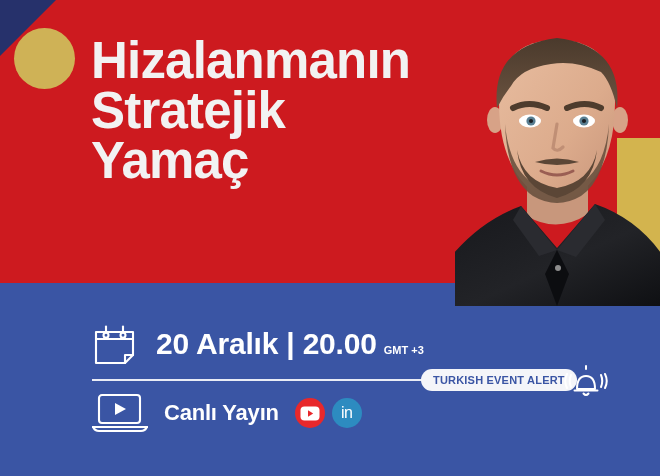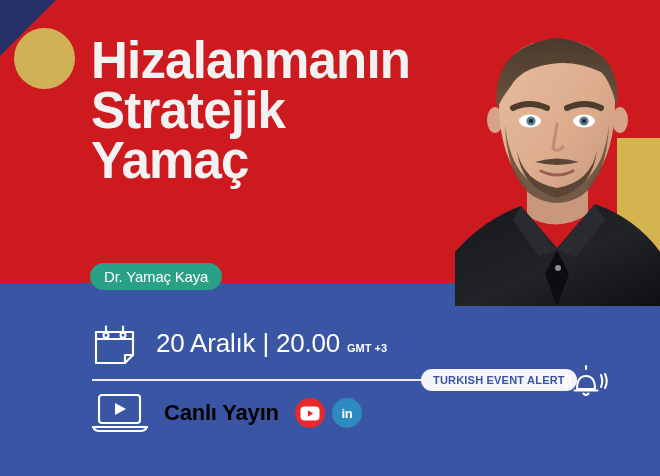--- a/index.html
+++ b/index.html
@@ -64,30 +64,30 @@
   .row-date{position:absolute;left:92px;top:321px;display:flex;align-items:center;gap:19px;z-index:5;}
   .row-live{position:absolute;left:92px;top:392px;display:flex;align-items:center;gap:16px;z-index:5;}
 
   .icon-cal{width:45px;height:45px;flex:none;}
   .icon-laptop{width:56px;height:42px;flex:none;}
 
   .date-text{
     color:#ffffff;font-size:23px;font-weight:bold;letter-spacing:-0.2px;
     display:flex;align-items:baseline;gap:7px;white-space:nowrap;
   }
-  .date-main{font-size:26px;font-weight:normal;}
+  .date-main{font-size:30px;font-weight:bold;}
   .date-tz{font-size:11px;font-weight:bold;letter-spacing:0px;}
 
-  .live-text{color:#000000;font-size:22px;font-weight:bold;letter-spacing:-0.2px;white-space:nowrap;}
+  .live-text{color:#ffffff;font-size:22px;font-weight:bold;letter-spacing:-0.2px;white-space:nowrap;}
 
   .socials{display:flex;align-items:center;gap:7px;}
   .soc{width:30px;height:30px;border-radius:50%;display:flex;align-items:center;justify-content:center;flex:none;}
   .soc-yt{background:#e8282b;}
   .soc-li{background:#2d8bc0;}
-  .li-txt{color:#ffffff;font-size:13px;font-weight:bold;line-height:1;letter-spacing:-0.5px;}
+  .li-txt{color:#ffffff;font-size:16px;font-weight:normal;line-height:1;letter-spacing:-0.5px;}
 
   
   .divider{
     position:absolute;left:92px;top:379px;width:333px;height:2px;
     background:#e9ecf5;z-index:3;
   }
   .alert-pill{
     position:absolute;left:421px;top:369px;height:22px;
     background:#f4f5f9;border-radius:20px;
     display:flex;align-items:center;padding:0 12px;
@@ -168,21 +168,20 @@
     </svg>
   </div>
 
   <div class="headline">
     <span class="l">Hizalanmanın</span>
     <span class="l">Stratejik</span>
     <span class="l">Yamaç</span>
   </div>
 
   <div class="badges">
-    <div class="pill pill-name">Dr. Yamaç Kaya</div>
   </div>
 
   <div class="divider"></div>
 
   <div class="row-date">
     <span class="icon-cal">
       <svg width="45" height="45" viewBox="0 0 45 45" xmlns="http://www.w3.org/2000/svg" fill="none" stroke="#ffffff" stroke-width="2.1" stroke-linecap="round" stroke-linejoin="round">
         <path d="M4 11 h37 v23 l-8 8 h-29 z"></path>
         <path d="M41 34 h-8 v8"></path>
         <path d="M4 18 h37"></path>

